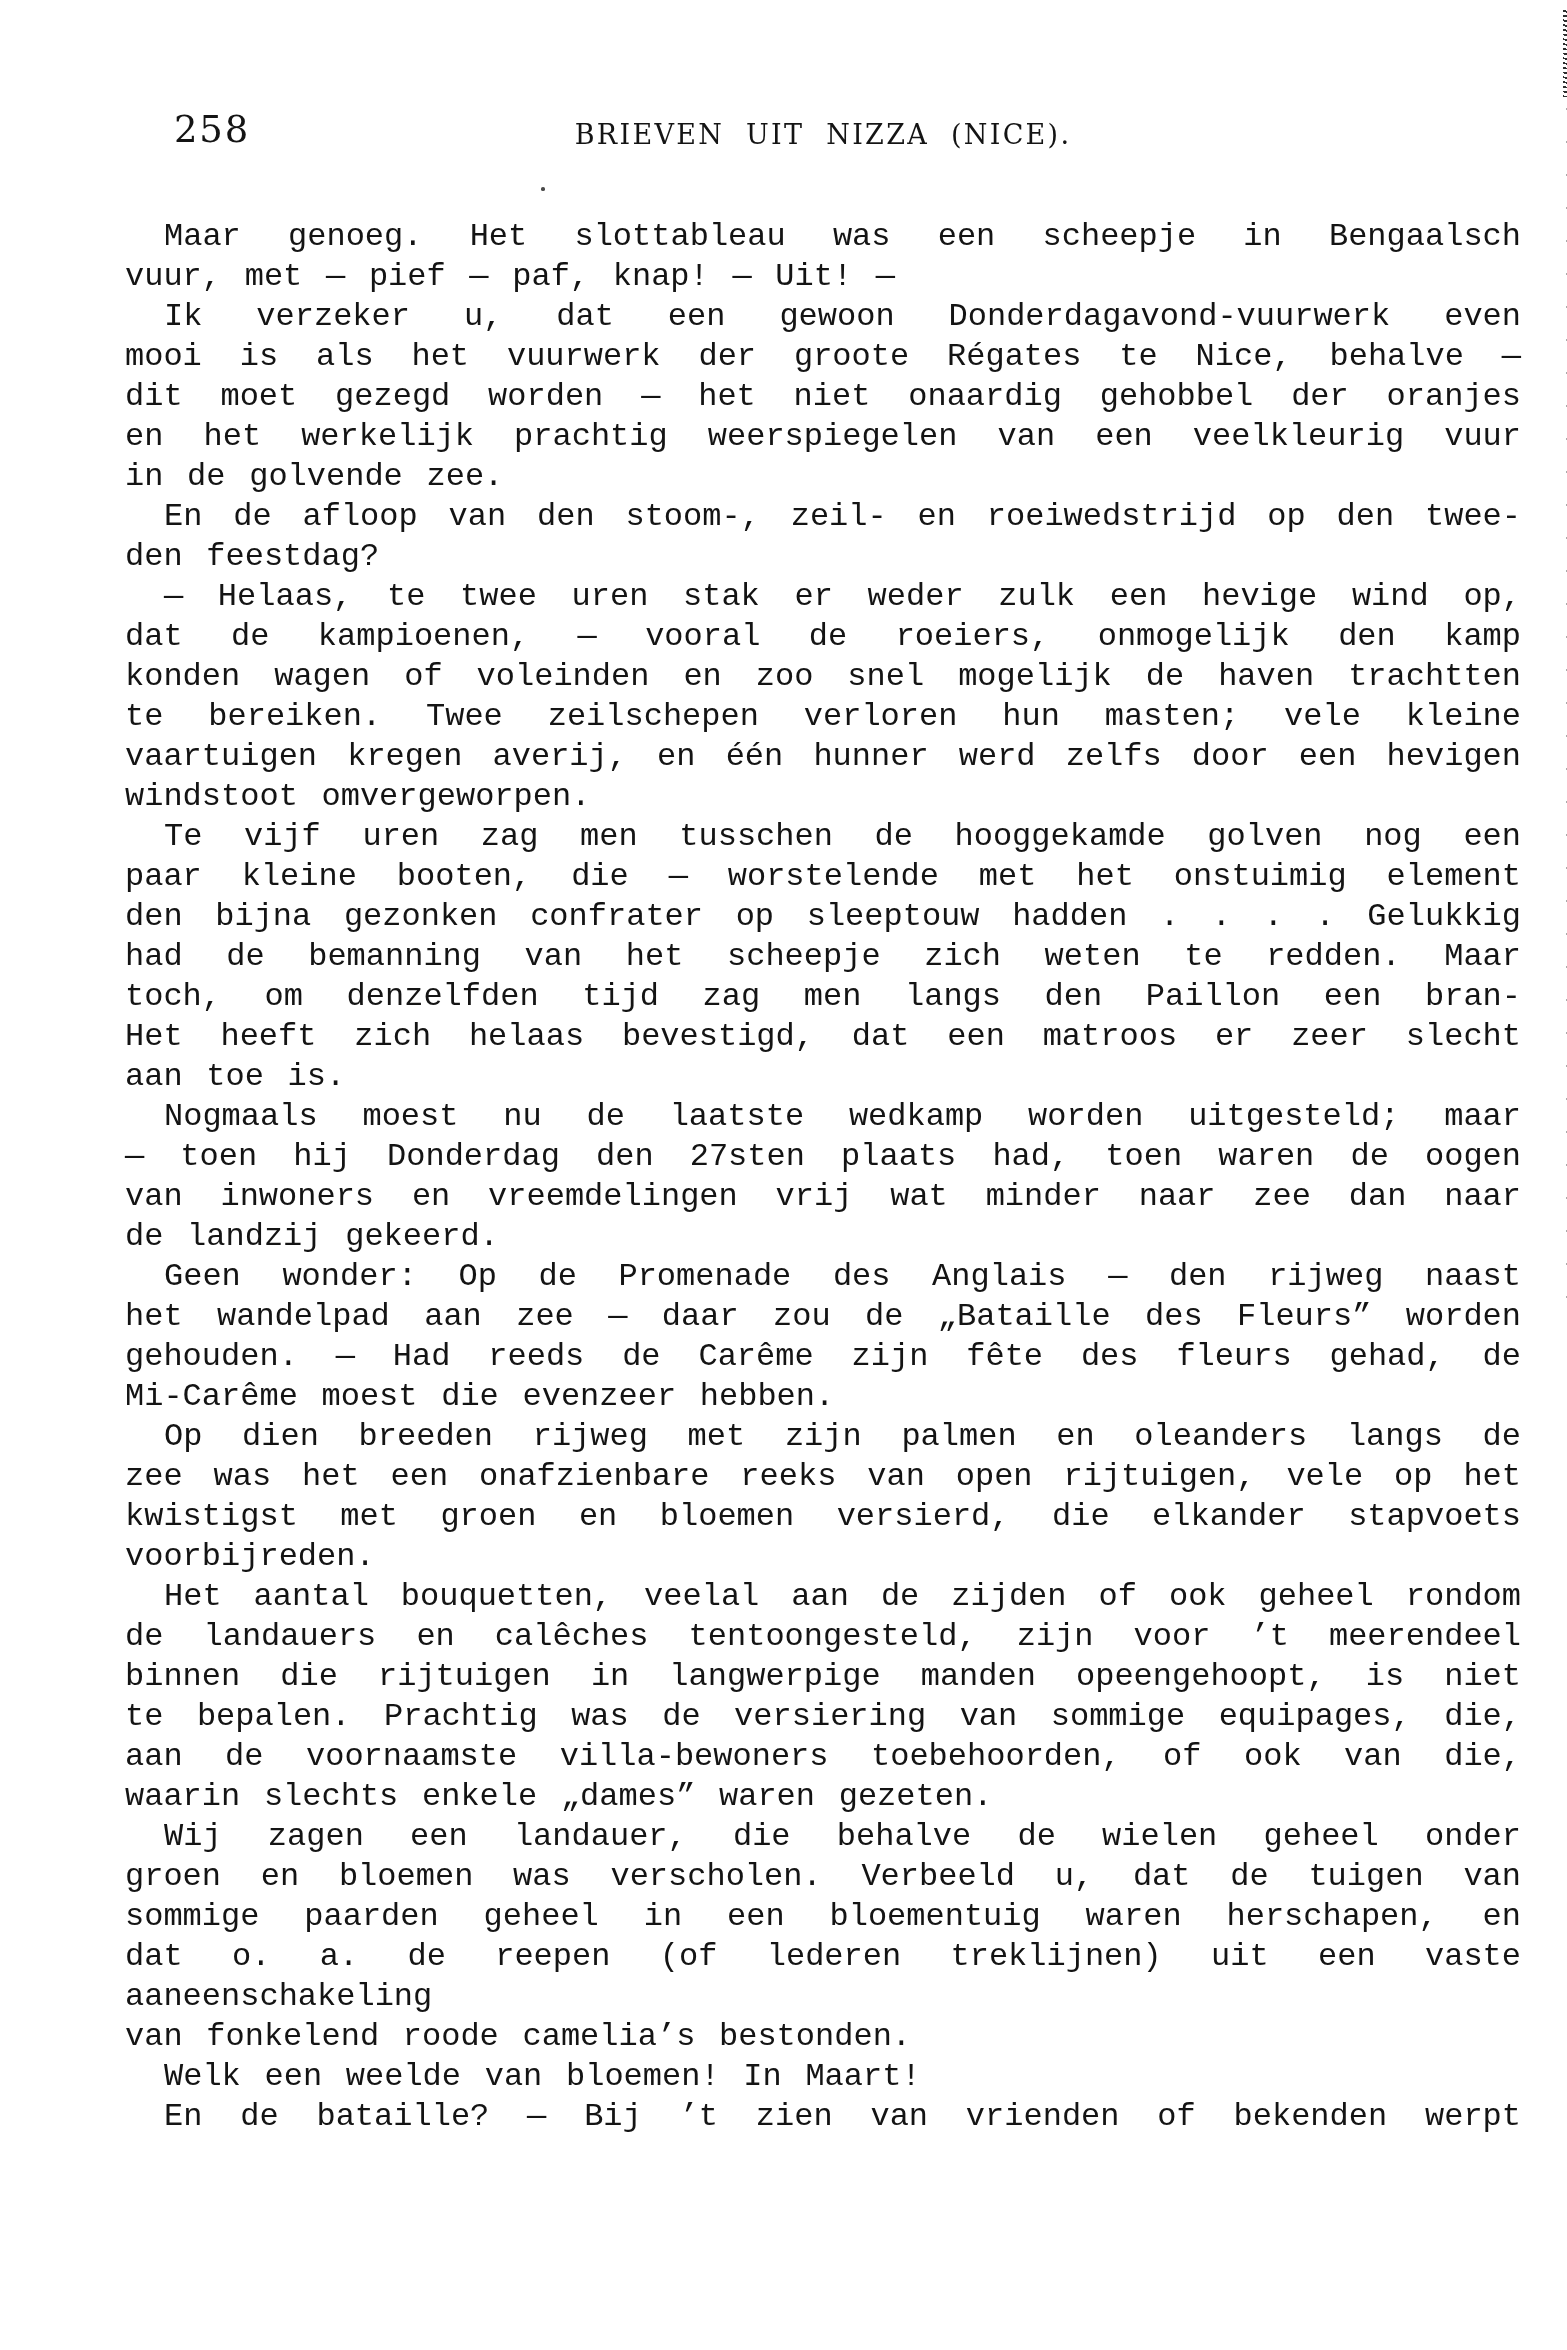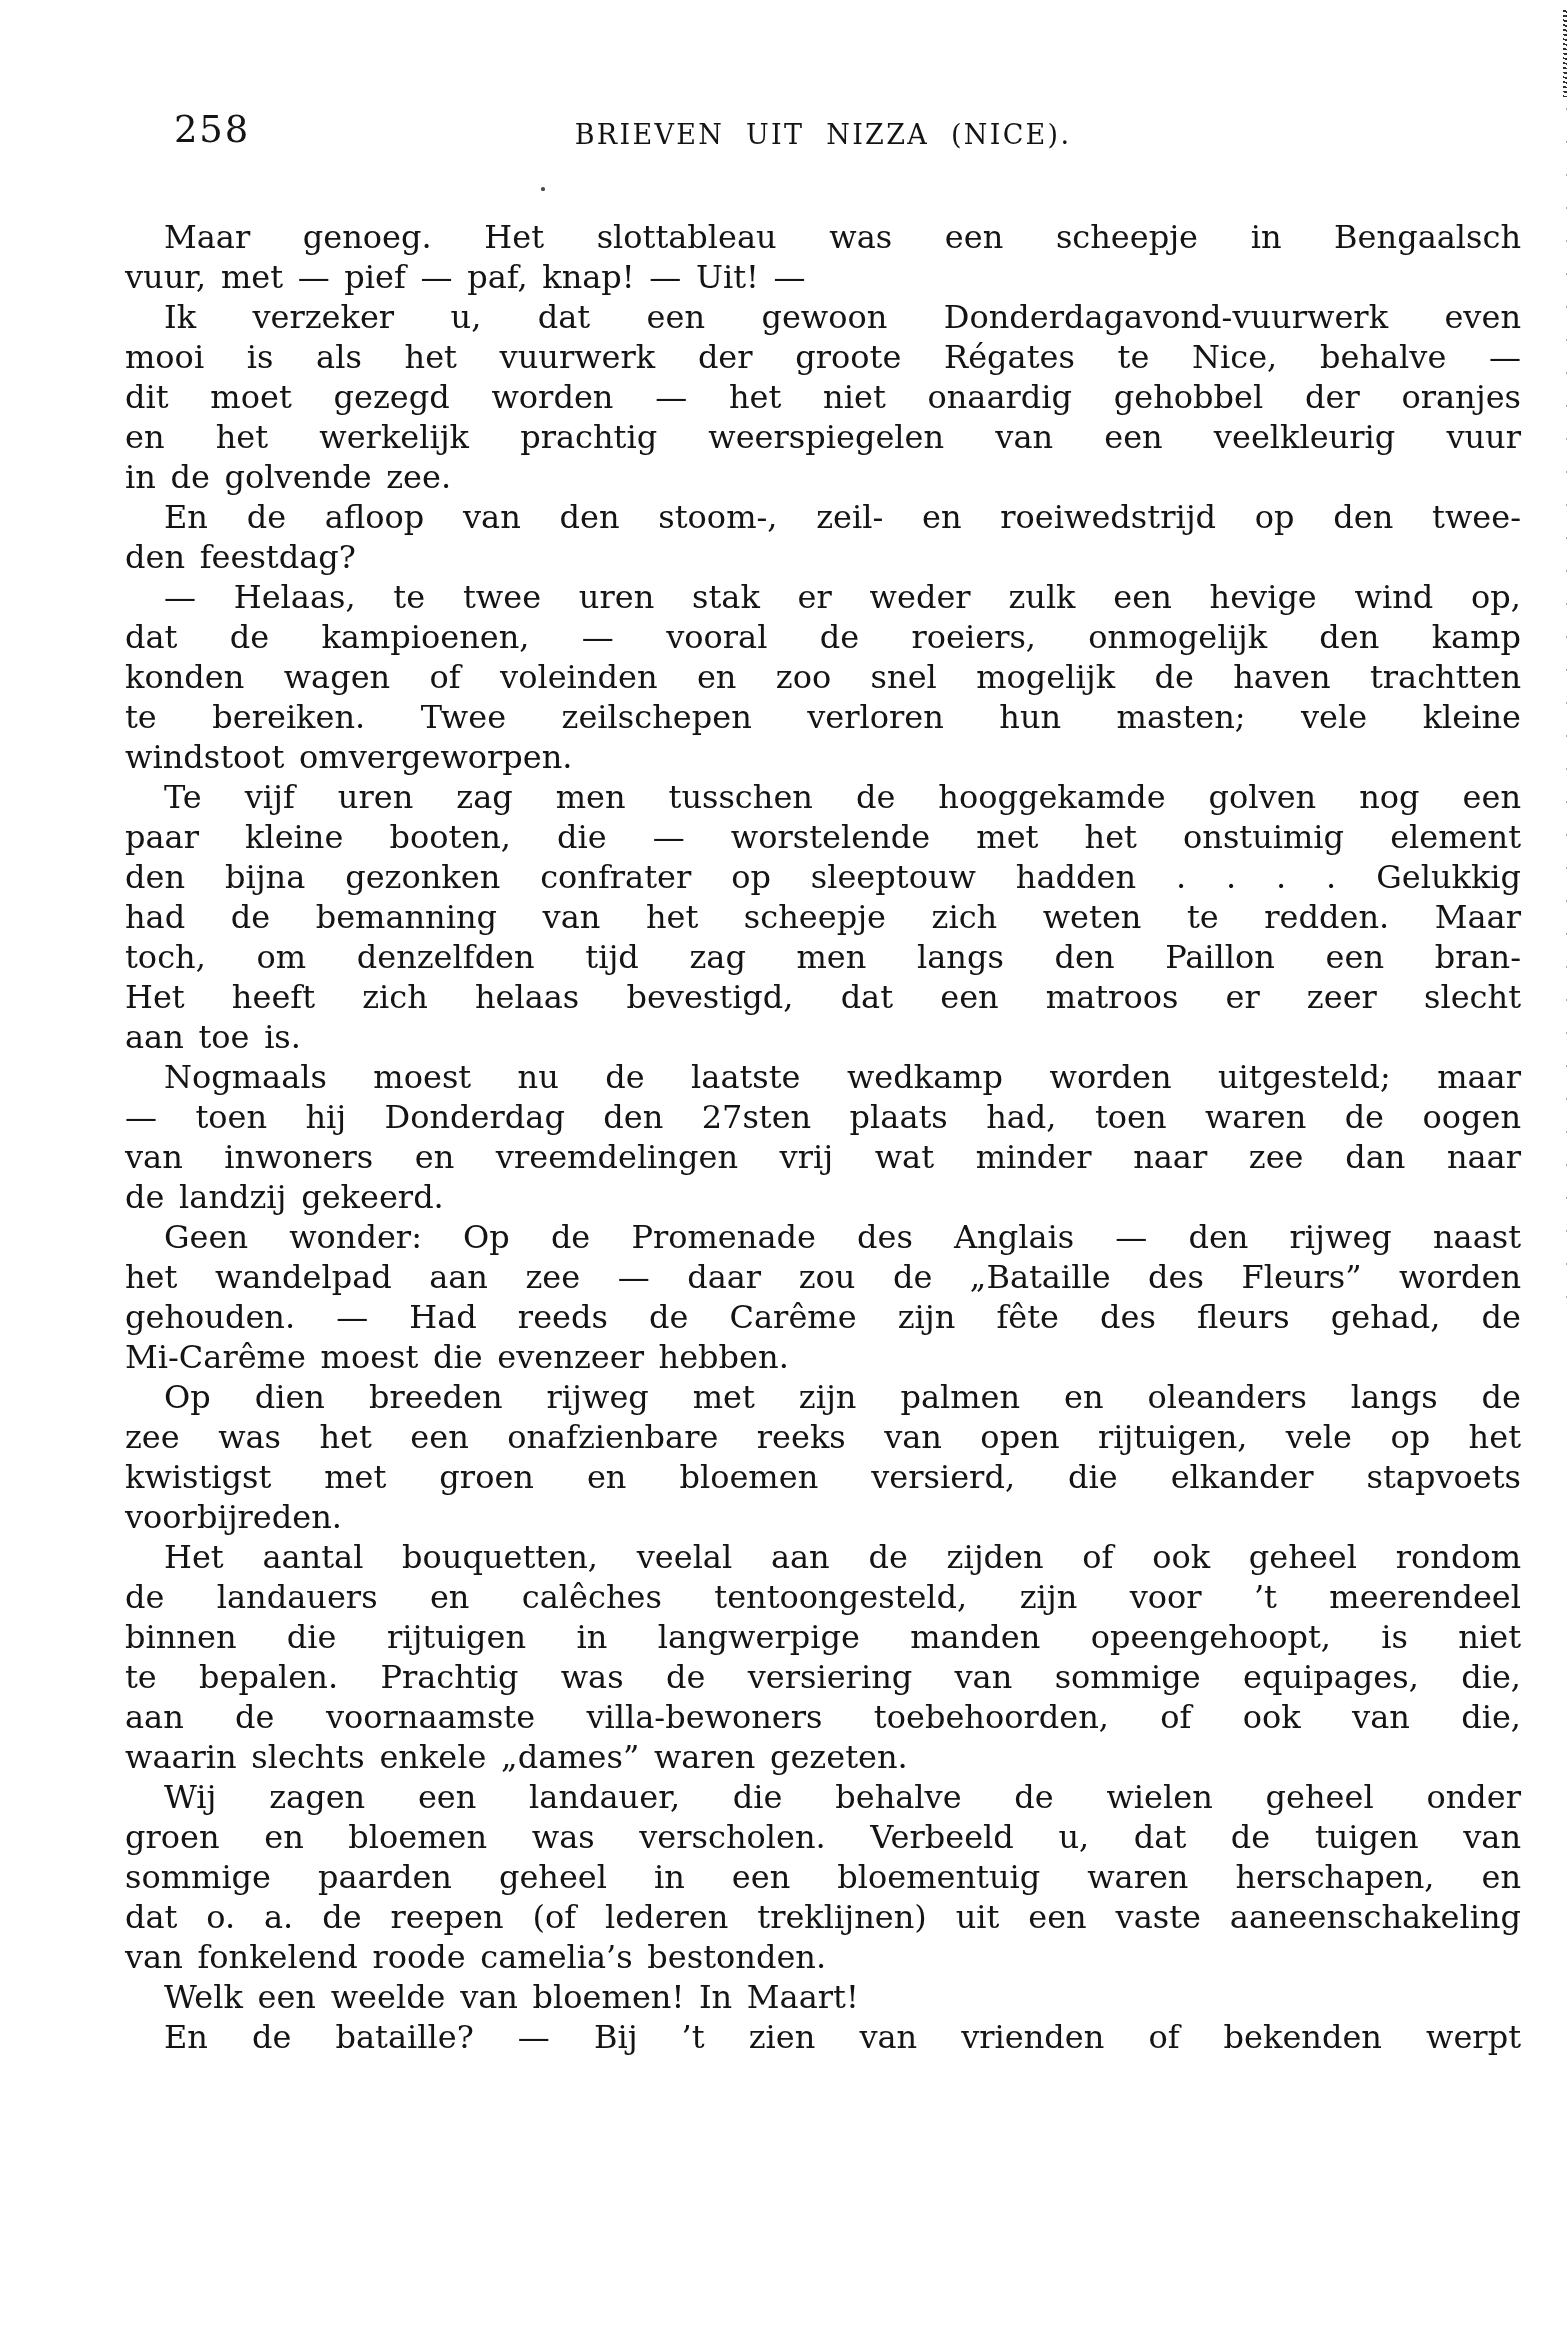--- a/index.html
+++ b/index.html
@@ -39,20 +39,21 @@
     top: 217px;
     width: 1396px;
     font-size: 32px;
     line-height: 40px;
     word-spacing: 0.14em;
   }
   .pline {
     text-align: justify;
     text-align-last: justify;
     white-space: normal;
+    font-family: Liberation Mono, monospace;
   }
   .pline.first { text-indent: 39px; }
   .pline.last  { text-align-last: left; }
   
   .noise-top {
     position: absolute;
     left: 1527px;
     top: 9.1px;
     width: 7.3px;
     height: 88px;
@@ -90,20 +91,21 @@
       <div class="pline">mooi is als het vuurwerk der groote Régates te Nice, behalve —</div>
       <div class="pline">dit moet gezegd worden — het niet onaardig gehobbel der oranjes</div>
       <div class="pline">en het werkelijk prachtig weerspiegelen van een veelkleurig vuur</div>
       <div class="pline last">in de golvende zee.</div>
       <div class="pline first">En de afloop van den stoom-, zeil- en roeiwedstrijd op den twee-</div>
       <div class="pline last">den feestdag?</div>
       <div class="pline first">— Helaas, te twee uren stak er weder zulk een hevige wind op,</div>
       <div class="pline">dat de kampioenen, — vooral de roeiers, onmogelijk den kamp</div>
       <div class="pline">konden wagen of voleinden en zoo snel mogelijk de haven trachtten</div>
       <div class="pline">te bereiken. Twee zeilschepen verloren hun masten; vele kleine</div>
+      <div class="pline">vaartuigen kregen averij, en één hunner werd zelfs door een hevigen</div>
       <div class="pline last">windstoot omvergeworpen.</div>
       <div class="pline first">Te vijf uren zag men tusschen de hooggekamde golven nog een</div>
       <div class="pline">paar kleine booten, die — worstelende met het onstuimig element</div>
       <div class="pline">den bijna gezonken confrater op sleeptouw hadden . . . . Gelukkig</div>
       <div class="pline">had de bemanning van het scheepje zich weten te redden. Maar</div>
       <div class="pline">toch, om denzelfden tijd zag men langs den Paillon een bran-</div>
       <div class="pline">Het heeft zich helaas bevestigd, dat een matroos er zeer slecht</div>
       <div class="pline last">aan toe is.</div>
       <div class="pline first">Nogmaals moest nu de laatste wedkamp worden uitgesteld; maar</div>
       <div class="pline">— toen hij Donderdag den 27sten plaats had, toen waren de oogen</div>

